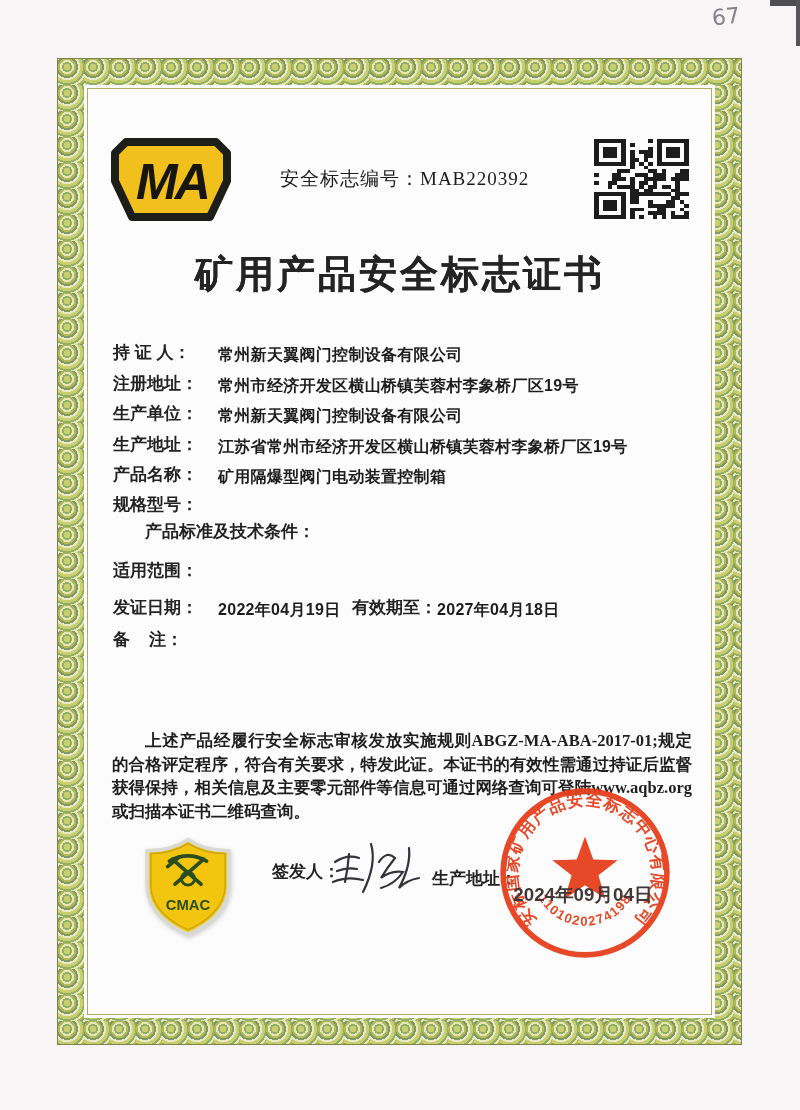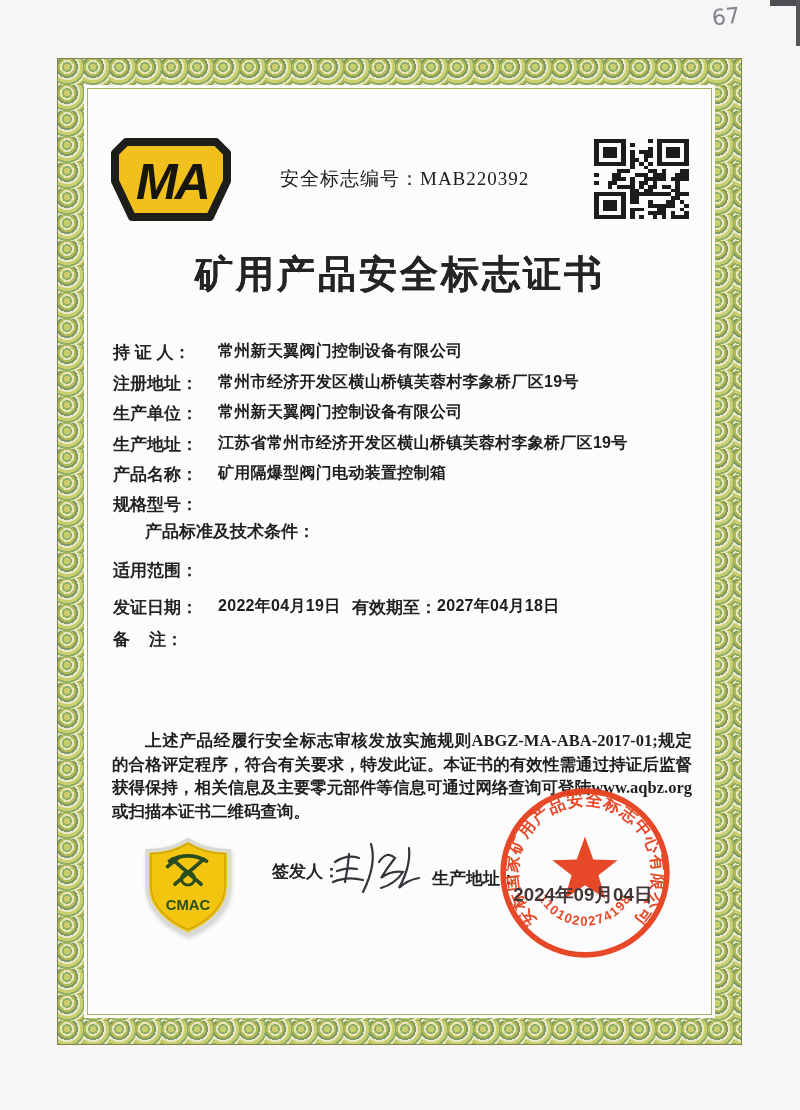--- a/index.html
+++ b/index.html
@@ -45,21 +45,21 @@
   }
   .qr{position:absolute;left:594px;top:139px;width:95px;height:80px;}
   
   .cert-title{
     position:absolute;left:0;right:0;top:249px;text-align:center;
     font-family:"Liberation Serif",serif;font-size:38px;font-weight:900;
     letter-spacing:3px;color:#242424;
     text-shadow:0 0 .6px #242424;
   }
   
-  .row{position:absolute;left:113px;width:580px;display:flex;align-items:flex-start;}
+  .row{position:absolute;left:113px;width:580px;display:flex;align-items:flex-end;}
   .row .lbl{
     flex:0 0 105px;font-size:17px;font-weight:bold;color:#222;white-space:nowrap;
   }
   .row .val{
     font-size:16px;font-weight:bold;color:#1d1d1d;letter-spacing:.3px;line-height:19px;
   }
   .row-standards{align-items:center;margin-left:32px;}
   .row-standards .lbl{flex:0 0 172px;}
   .row-standards .val{width:420px;word-break:break-all;font-family:"Liberation Mono","DejaVu Sans Mono",monospace;font-size:15.5px;}
   .row-dates .lbl2{flex:0 0 84px;font-size:17px;font-weight:bold;white-space:nowrap;}

